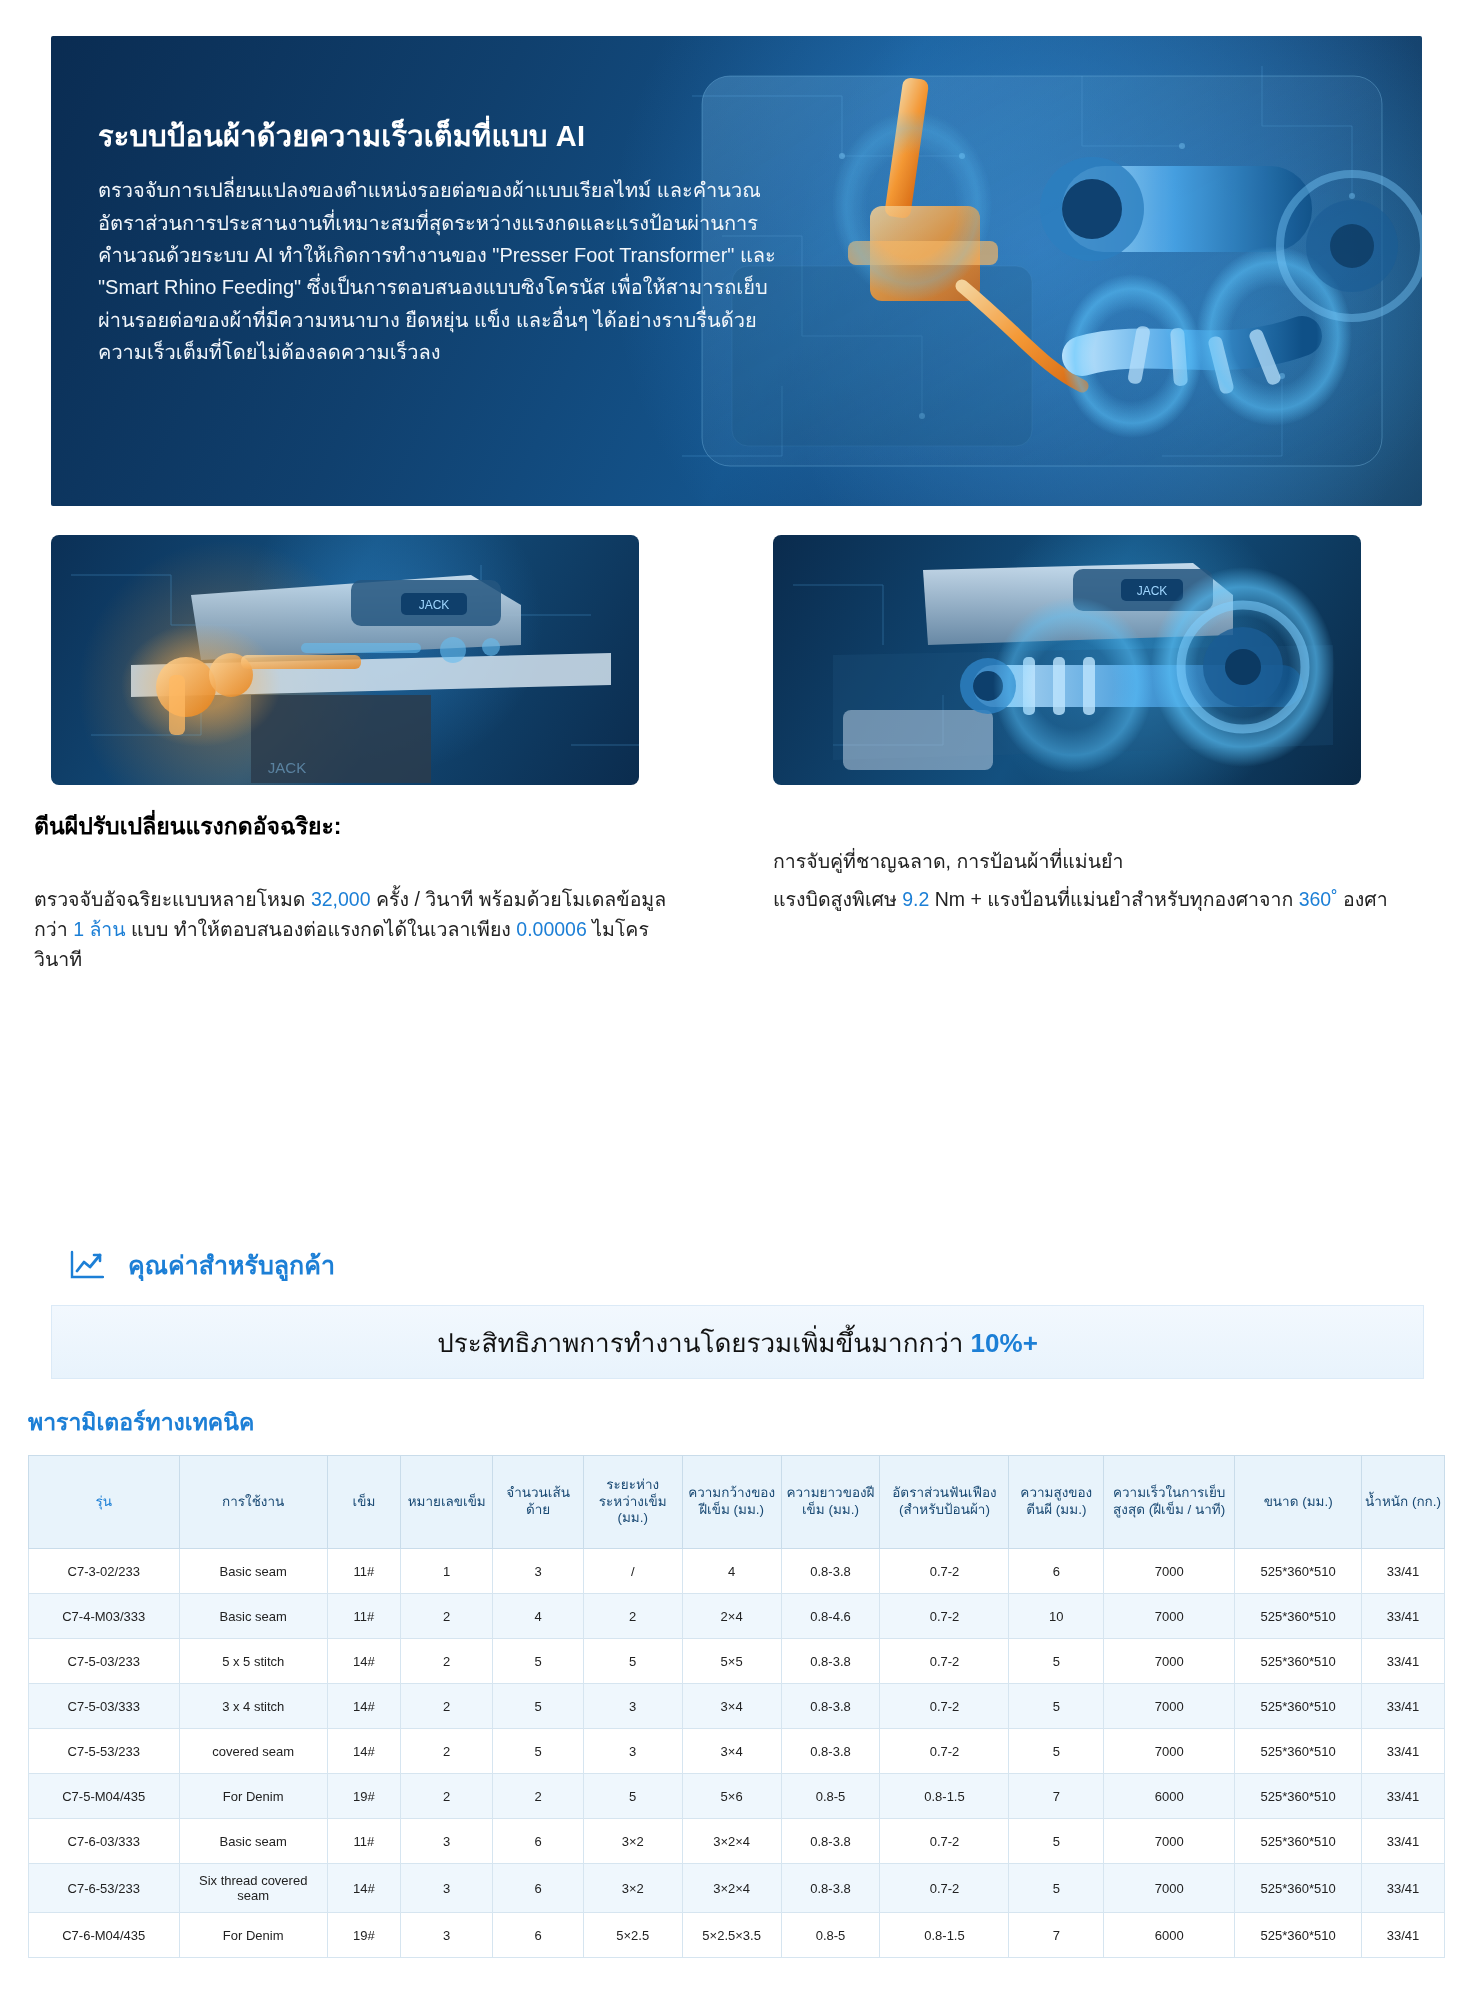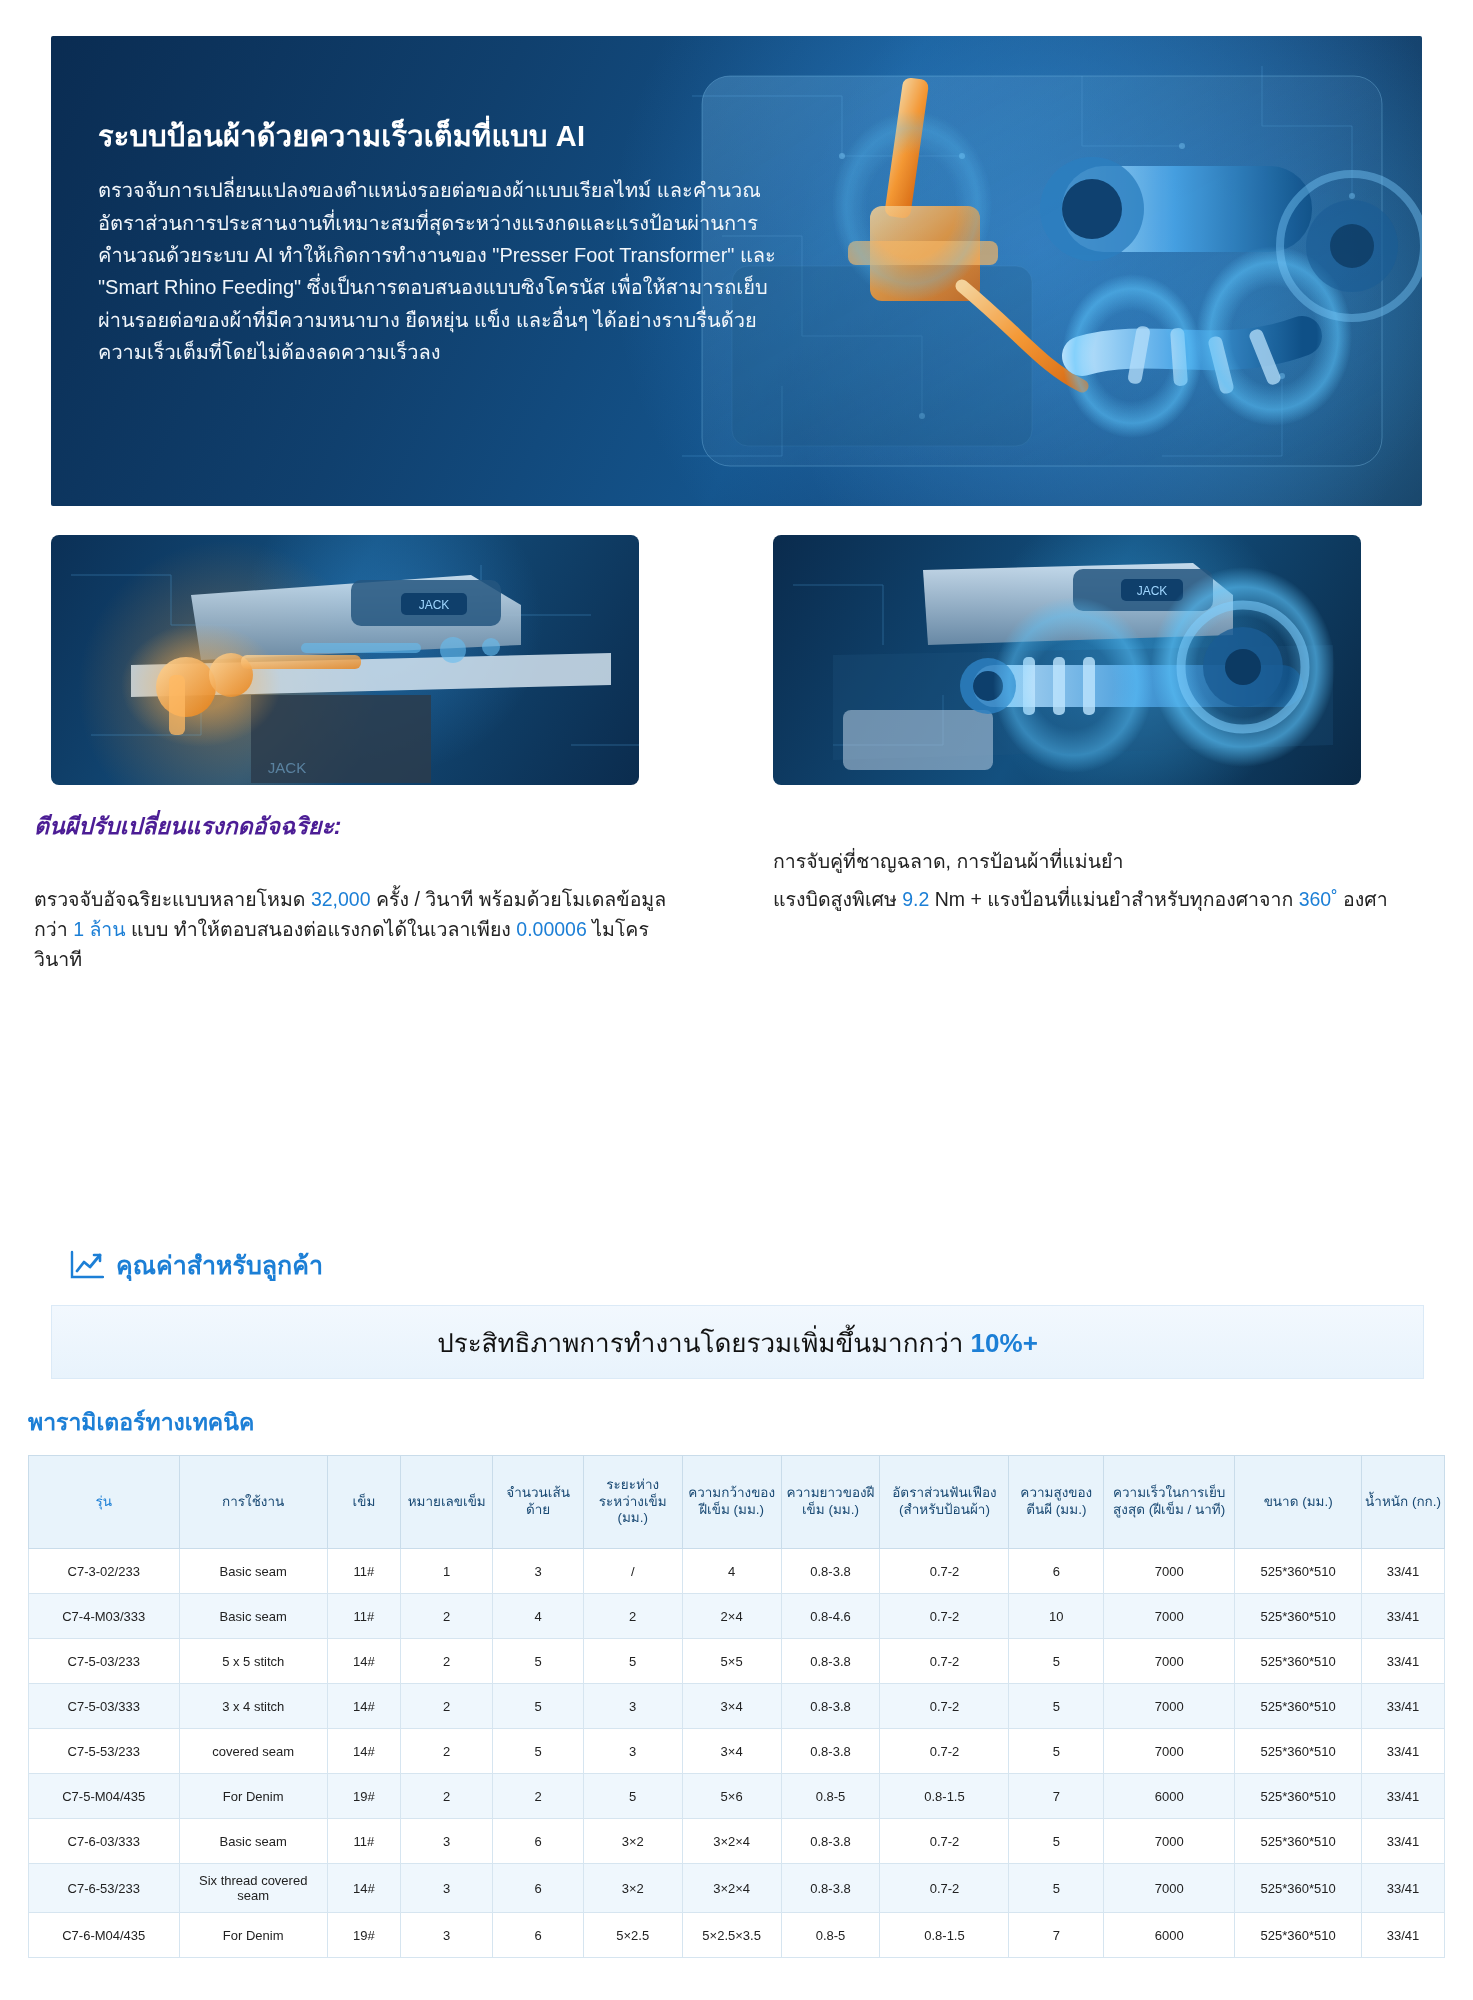--- a/index.html
+++ b/index.html
@@ -81,22 +81,21 @@
   .card.right { left: 773px; top: 535px;
     background:
       radial-gradient(circle at 62% 50%, rgba(70,190,255,0.45) 0%, rgba(8,35,65,0) 42%),
       linear-gradient(120deg, #0a2b4d 0%, #13507f 50%, #0a2946 100%);
   }
 
   .blk-head {
     position: absolute;
     font-size: 23px;
     font-weight: bold;
-    color: #4c1d95;
-    font-style: italic;
+    color: #000000;
   }
   .blk-sub {
     position: absolute;
     font-size: 19.5px;
     color: #222;
     line-height: 1.5;
   }
   .blk-body {
     position: absolute;
     font-size: 19.5px;
@@ -105,21 +104,21 @@
   }
   .hl { color: #1c7fd6; font-weight: normal; }
 
   
   .cv-row {
     position: absolute;
     left: 70px;
     top: 1245px;
     display: flex;
     align-items: center;
-    gap: 12px;
+    gap: 24px;
   }
   .cv-title {
     font-size: 25px;
     font-weight: bold;
     color: #1c7fd6;
   }
   .cv-banner {
     position: absolute;
     left: 51px;
     top: 1305px;

